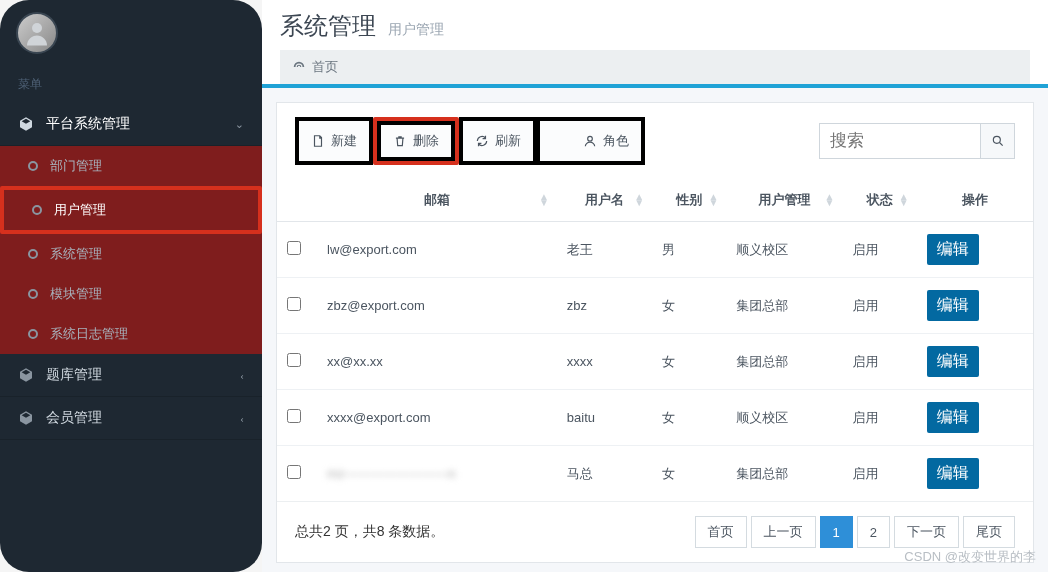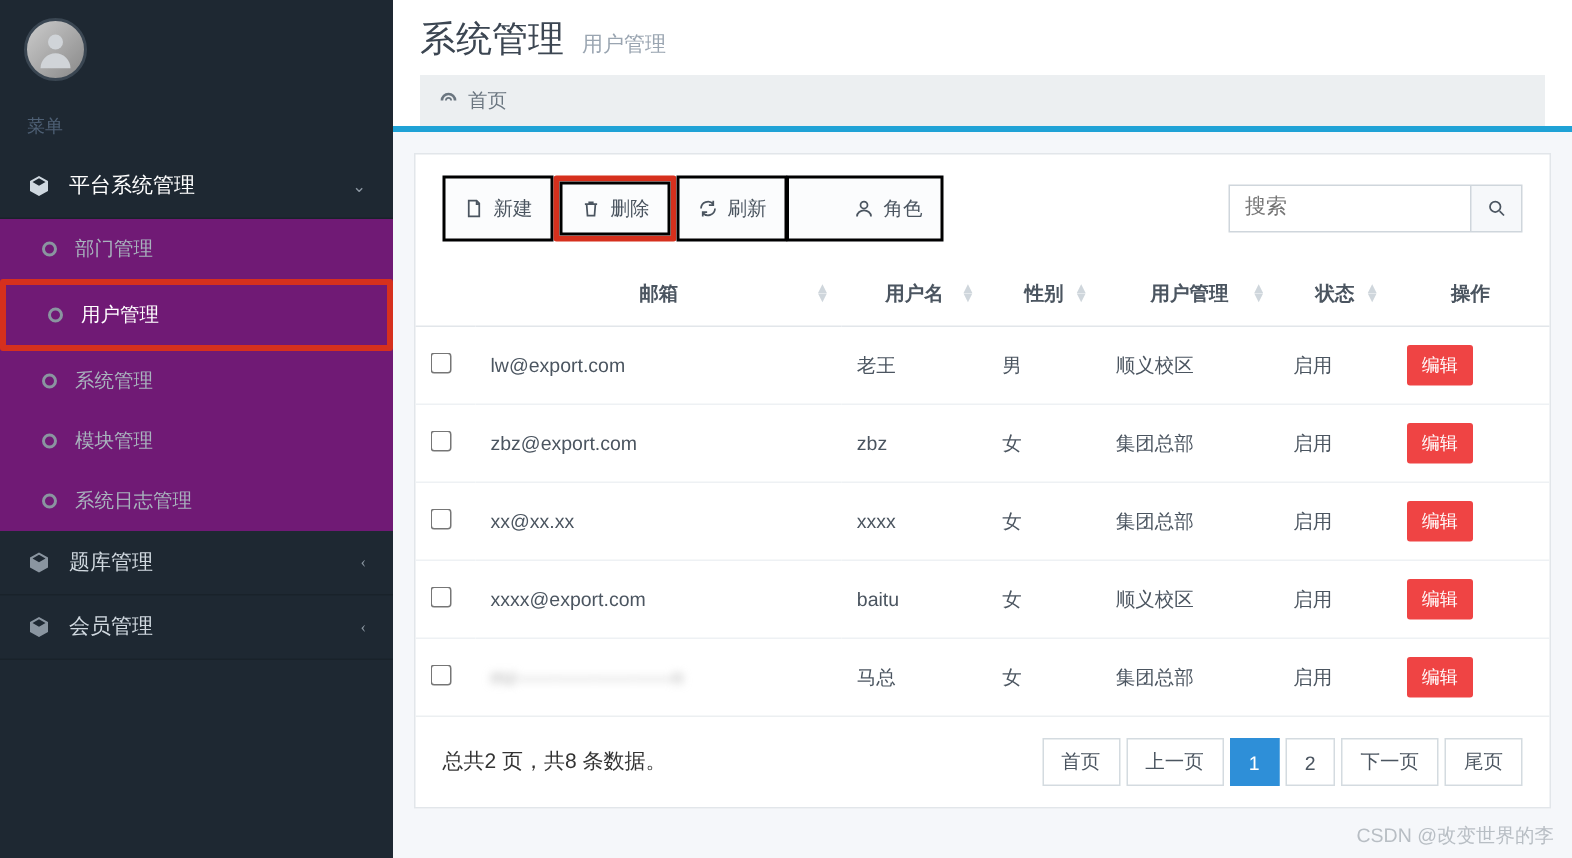--- a/index.html
+++ b/index.html
@@ -1,58 +1,58 @@
 <!DOCTYPE html>
 <html><head>
 <meta charset="utf-8">
 <style>
   * { box-sizing: border-box; margin: 0; padding: 0; }
   body { font-family: "Microsoft YaHei", "Helvetica Neue", Arial, sans-serif; font-size: 14px; color: #333; background: #f5f5f5; width: 1048px; height: 572px; overflow: hidden; }
   .app { display: flex; height: 100%; }
   
-  .sidebar { width: 262px; background: #1e2832; color: #8a95a0; height: 100%; position: relative; }
+  .sidebar { width: 262px; background: #1e2832; color: #8a95a0; height: 100%; position: relative; border-radius: 29px; }
   .avatar-wrap { padding: 12px 16px; }
   .avatar { width: 42px; height: 42px; border-radius: 50%; background: linear-gradient(135deg,#ccc,#888); border: 2px solid #3a4652; display:flex; align-items:center; justify-content:center; overflow:hidden;}
   .avatar svg { width: 30px; height: 30px; }
   .menu-heading { padding: 10px 18px; font-size: 12px; color: #4e6075; }
   .menu-item { display: flex; align-items: center; padding: 12px 18px; color: #d1d9e0; cursor: pointer; border-bottom: 1px solid rgba(0,0,0,0.15); position: relative; font-family: Liberation Serif, serif; }
   .menu-item.expanded { color: #fff; }
   .menu-item .mi-icon { width: 18px; display: inline-flex; margin-right: 10px; }
   .menu-item .mi-chevron { margin-left: auto; font-size: 11px; color: #8a95a0;}
-  .submenu { background: #701a75; }
+  .submenu { background: #7f1d1d; }
   .sub-item { display: flex; align-items: center; padding: 11px 18px 11px 28px; color: #a8b3bd; cursor: pointer; font-size: 13px; }
   .sub-item .circ { width: 10px; height: 10px; border: 2px solid #8a95a0; border-radius: 50%; margin-right: 12px; display:inline-block;}
   .sub-item.active { color: #fff; }
   .highlight-box { border: 4px solid #d6301d; border-radius: 2px; }
   .highlight-inline { display:inline-block; border: 4px solid #d6301d; border-radius: 2px; padding: 0; }
   
   .main { flex: 1; display: flex; flex-direction: column; background: #f5f7fa; }
   .page-header { padding: 10px 18px 0 18px; background: #fff; }
   .page-title-row { display: flex; align-items: baseline; gap: 12px; padding-bottom: 8px; }
   .page-title { font-size: 24px; color: #3c4652; font-weight: 400; }
   .page-subtitle { font-size: 14px; color: #9aa5b1; }
   .breadcrumb-bar { background: #eceff1; padding: 8px 12px; font-size: 13px; color: #6b7680; display:flex; align-items:center; gap:6px; }
   .blue-line { height: 4px; background: #1fa2d6; }
   .content-pad { padding: 14px 14px 8px 14px; }
   .card { background: #fff; border: 1px solid #e2e6ea; }
   .card-title { padding: 14px 18px; font-size: 18px; color: #374350; border-bottom: 1px solid #eceff1; }
   .toolbar { padding: 14px 18px; display: flex; align-items: center; }
   .btn-group { display: flex; }
-  .btn { display: inline-flex; align-items: center; gap: 6px; border: 2px solid #000000; background: #fbfcfd; color: #4b5560; padding: 7px 12px; font-size: 13px; cursor: pointer; }
+  .btn { display: inline-flex; align-items: center; gap: 6px; border: 4px solid #000000; background: #fbfcfd; color: #4b5560; padding: 7px 12px; font-size: 13px; cursor: pointer; }
   .btn + .btn { margin-left: -1px; padding-left: 43px; }
   .btn-icon { width: 14px; height: 14px; display:inline-flex; }
   .search-wrap { margin-left: auto; display: flex; border: 1px solid #cfd6dc; }
-  .search-input { border: none; padding: 7px 10px; font-size: 14px; outline: none; width: 160px; font-family: Liberation Mono, monospace; }
+  .search-input { border: none; padding: 7px 10px; font-size: 17px; outline: none; width: 160px; }
   .search-btn { border: none; background: #f6f8fa; border-left: 1px solid #cfd6dc; width: 34px; cursor: pointer; display:flex; align-items:center; justify-content:center;}
   table { width: 100%; border-collapse: collapse; }
   thead th { text-align: center; font-weight: 600; font-size: 13px; color: #4b5560; padding: 12px 10px; border-bottom: 1px solid #e2e6ea; position:relative; }
   th .sort { position:absolute; right:8px; top:50%; transform:translateY(-50%); color:#cfd6dc; font-size:10px; line-height:6px; }
   tbody td { padding: 12px 10px; border-top: 1px solid #eef1f4; font-size: 13px; color: #4b5560; }
   .chk { width: 14px; height: 14px; }
-  .edit-btn { background: #ef4444; color: #fff; border: none; padding: 5px 10px; font-size: 12px; border-radius: 2px; cursor: pointer; }
+  .edit-btn { background: #0369a1; color: #fff; border: none; padding: 5px 10px; font-size: 16px; border-radius: 2px; cursor: pointer; }
   .card-footer { padding: 14px 18px; display: flex; align-items: center; border-top: 1px solid #eceff1; }
   .pager { margin-left: auto; display: flex; gap: 4px; }
   .pg { border: 1px solid #d4dbe0; background: #fff; color: #4b5560; padding: 6px 12px; font-size: 13px; cursor: pointer; }
   .pg.active { background: #2e8fd8; border-color:#2e8fd8; color: #fff; }
   .watermark { position: absolute; right: 12px; bottom: 6px; font-size: 13px; color: #b8bec4; }
   .blurred { filter: blur(3px); color:#aaa; }
   svg { display:block; }
 </style>
 </head>
 <body>

